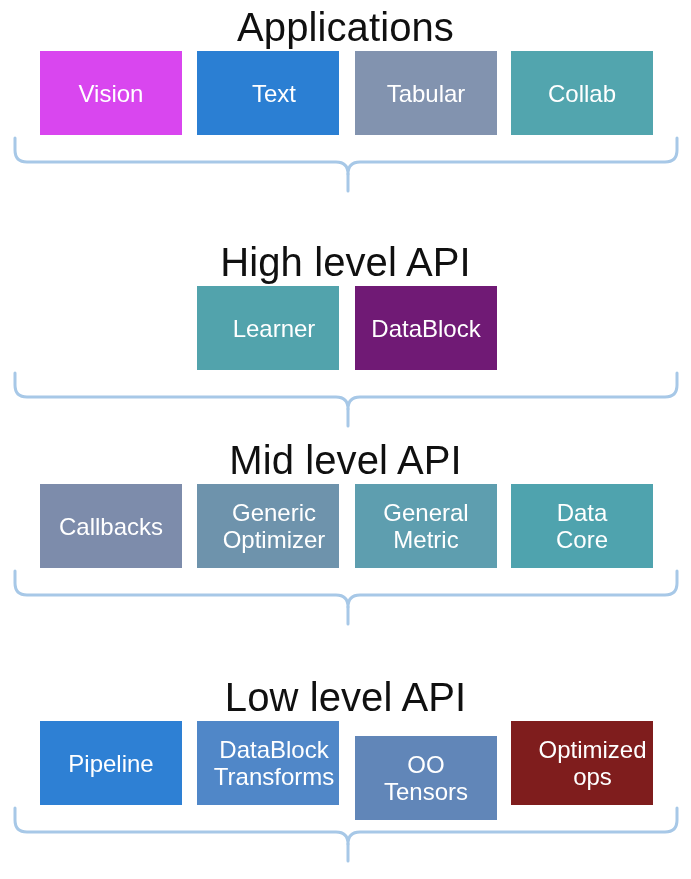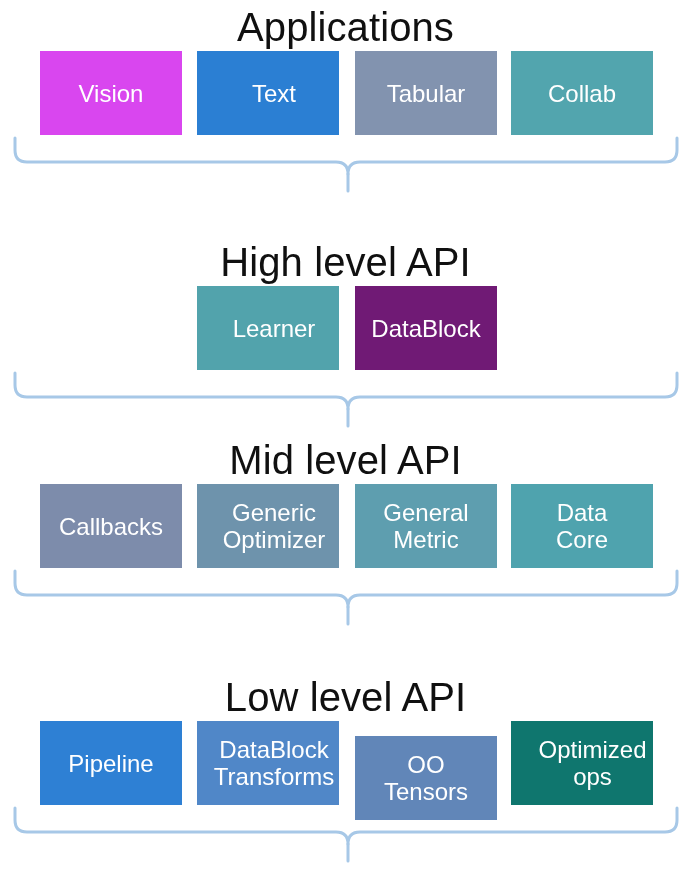--- a/index.html
+++ b/index.html
@@ -173,21 +173,21 @@
         <span class="label">Pipeline</span>
       </div>
       <div class="node-box col-2" style="background-color: rgb(80, 135, 200);">
         <span class="label">DataBlock
 Transforms</span>
       </div>
       <div class="node-box col-3" style="background-color: rgb(97, 134, 184); margin-top: 15px;">
         <span class="label">OO
 Tensors</span>
       </div>
-      <div class="node-box col-4" style="background-color: #0f766e; padding-left: 25px;">
+      <div class="node-box col-4" style="background-color: #7f1d1d; padding-left: 25px;">
         <span class="label">Optimized
 ops</span>
       </div>
     </div>
 
     <div class="brace-wrap">
       <svg width="691" height="58" viewBox="0 0 691 58" fill="none">
         <path class="brace-path" d="M15 3 L15 15 Q15 27 27 27 L336 27 Q348 27 348 39 Q348 27 360 27 L665 27 Q677 27 677 15 L677 3" stroke-width="3" stroke-linecap="round" stroke-linejoin="round" fill="none" stroke="#a7c8e7"></path>
         <path class="brace-path" d="M348 39 L348 56" stroke-width="3" stroke-linecap="round" fill="none" stroke="#a7c8e7"></path>
       </svg>

